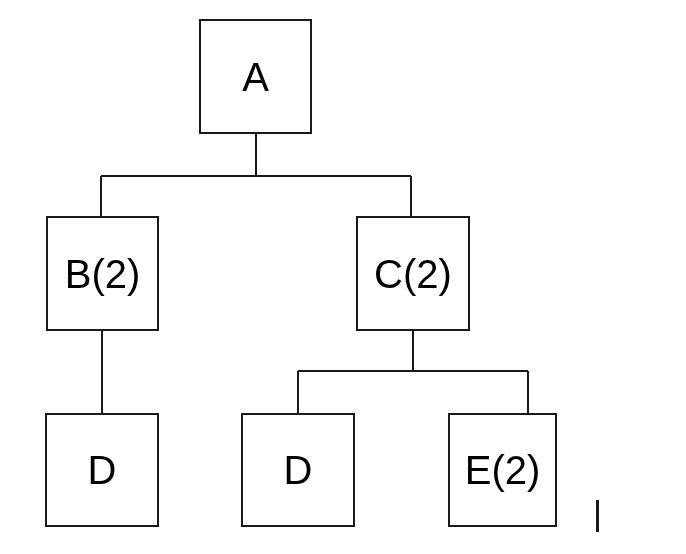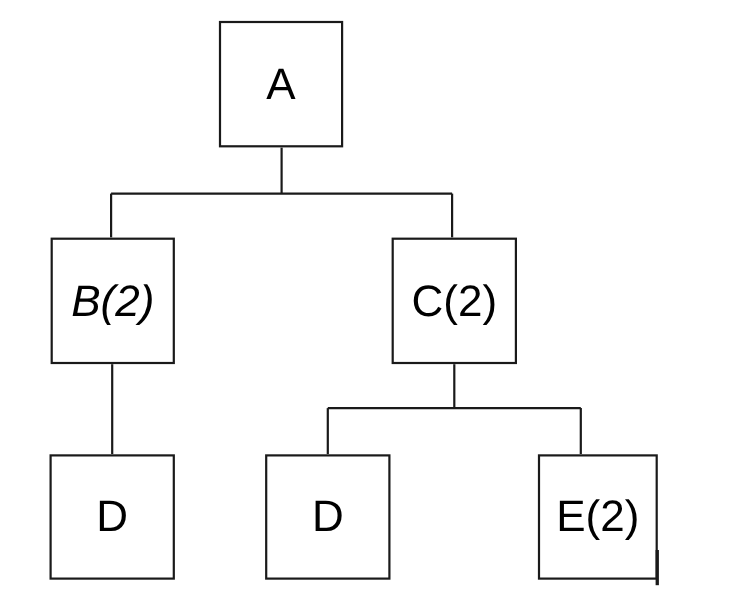--- a/index.html
+++ b/index.html
@@ -66,35 +66,35 @@
         <path d="M298,371 L528,371"></path>
         <path d="M298,371 L298,413"></path>
         <path d="M528,371 L528,413"></path>
       </g>
   </svg>
 
   <div class="node-box" id="node-A" style="left: 199px; top: 19px; width: 113px; height: 115px; border-color: rgb(26, 26, 26); border-width: 2px;">
     <span class="node-label">A</span>
   </div>
 
-  <div class="node-box" id="node-B" style="left: 46px; top: 216px; width: 113px; height: 115px; border-color: rgb(26, 26, 26); border-width: 2px; font-style: italic;">
+  <div class="node-box" id="node-B" style="left: 46px; top: 216px; width: 113px; height: 115px; border-color: rgb(26, 26, 26); border-width: 2px;">
     <span class="node-label">B(2)</span>
   </div>
 
   <div class="node-box" id="node-C" style="left: 356px; top: 216px; width: 114px; height: 115px; border-color: rgb(26, 26, 26); border-width: 2px;">
     <span class="node-label">C(2)</span>
   </div>
 
   <div class="node-box" id="node-D1" style="left: 45px; top: 413px; width: 114px; height: 114px; border-color: rgb(26, 26, 26); border-width: 2px;">
     <span class="node-label">D</span>
   </div>
 
   <div class="node-box" id="node-D2" style="left: 241px; top: 413px; width: 114px; height: 114px; border-color: rgb(26, 26, 26); border-width: 2px;">
     <span class="node-label">D</span>
   </div>
 
-  <div class="node-box" id="node-E" style="left: 489px; top: 413px; width: 109px; height: 114px; border-color: rgb(26, 26, 26); border-width: 2px;">
+  <div class="node-box" id="node-E" style="left: 448px; top: 413px; width: 109px; height: 114px; border-color: rgb(26, 26, 26); border-width: 2px;">
     <span class="node-label">E(2)</span>
   </div>
 
   <div class="caret-mark" id="caret" style="left: 596px; top: 500px; width: 3px; height: 32px; background: rgb(26, 26, 26);"></div>
 
 </div>
 
 </body></html>

